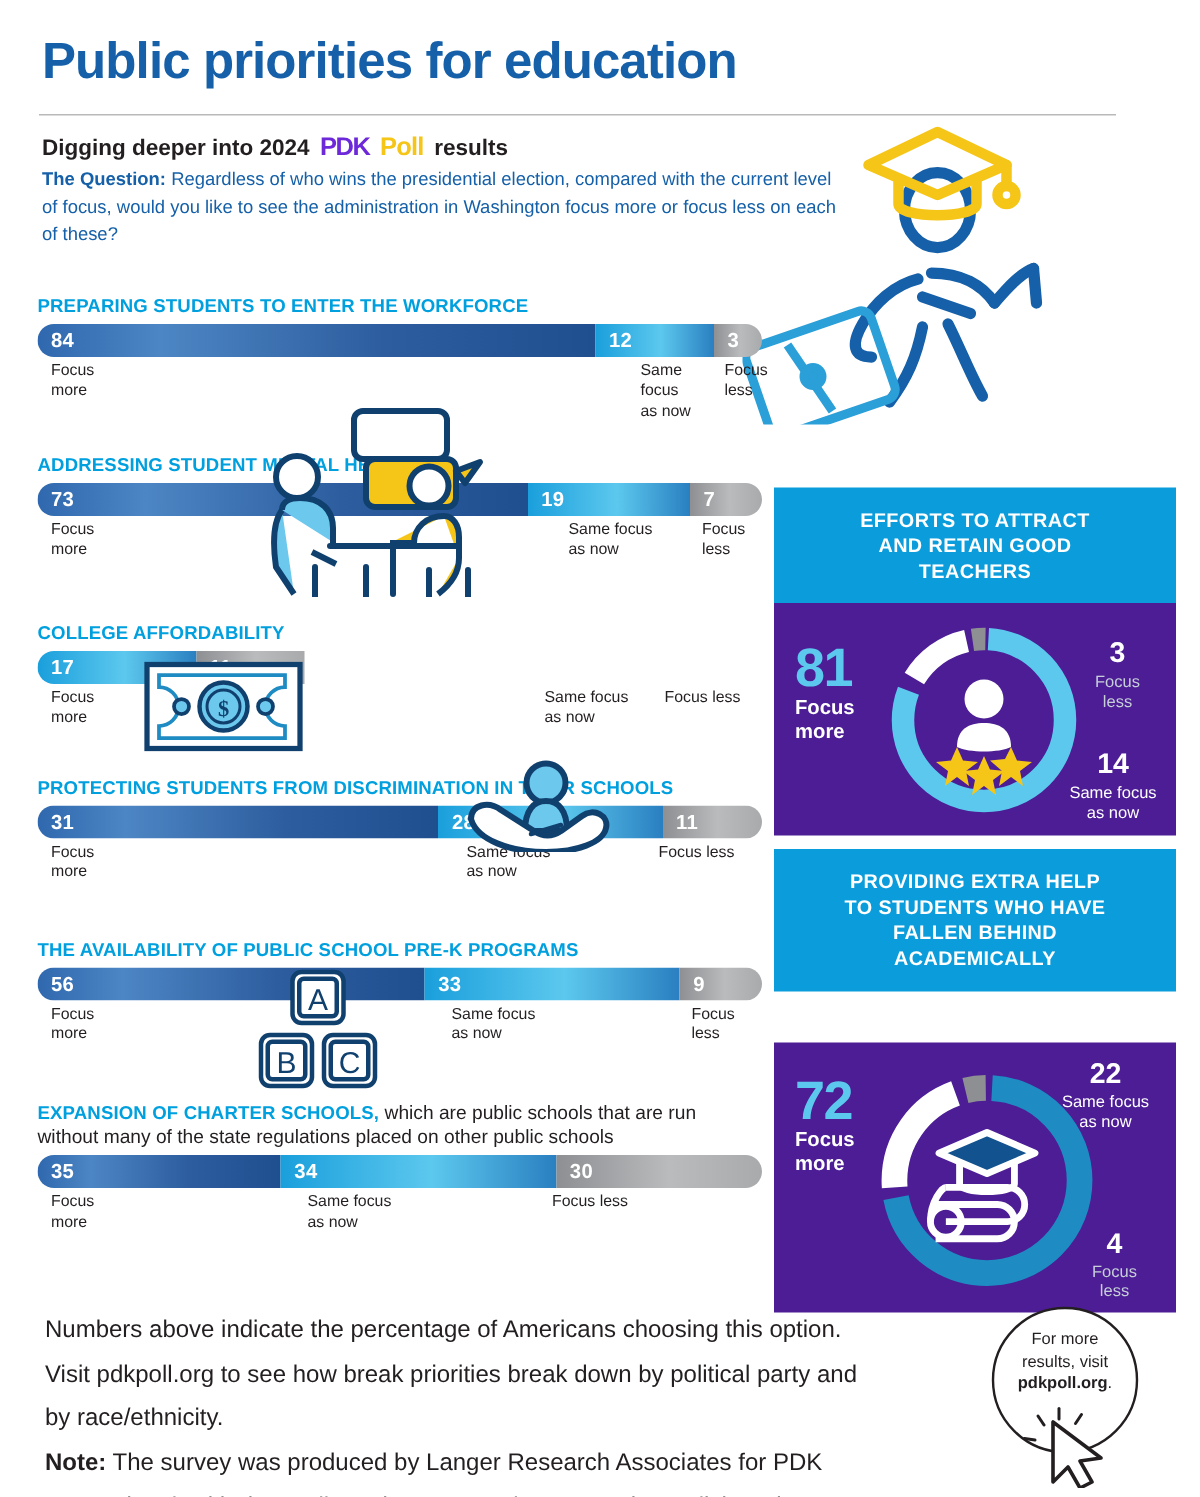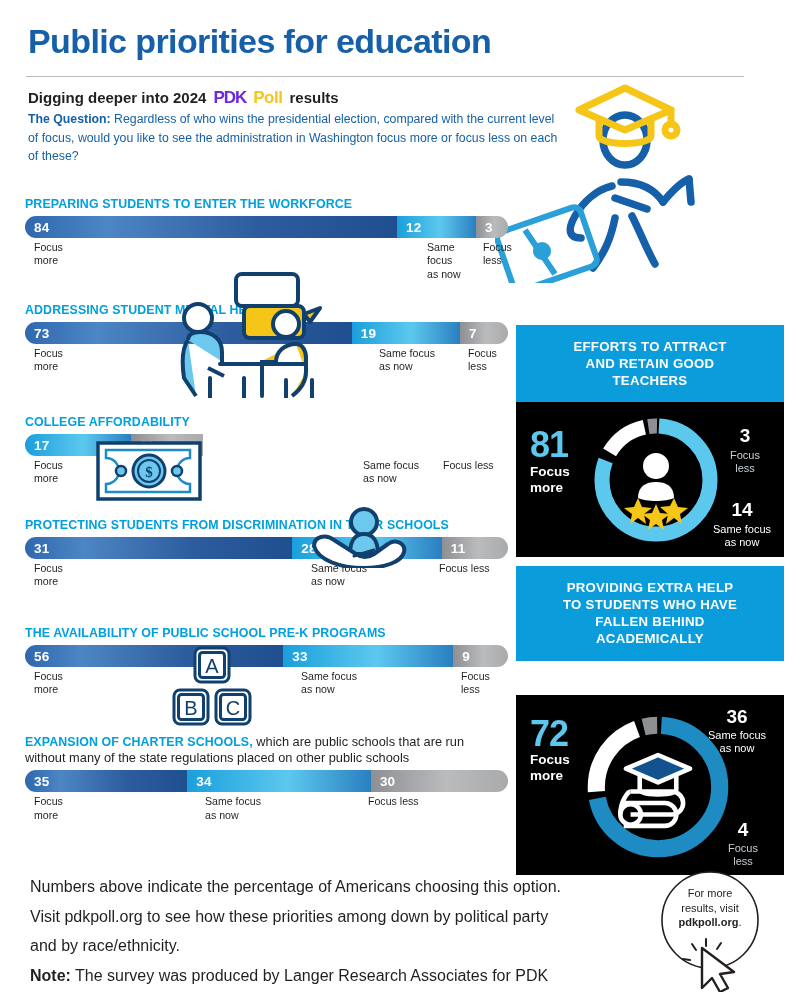--- a/index.html
+++ b/index.html
@@ -67,21 +67,21 @@
     color:#231f20;white-space:pre-line;
   }
 
   
   .panel{position:absolute;left:516px;width:268px;}
   .panel-head{
     background:#0b9ddb;color:#fff;text-align:center;
     font-size:13.2px;font-weight:bold;line-height:1.3;
     letter-spacing:0.3px;padding:13px 18px;box-sizing:border-box;
   }
-  .panel-body{background:#000000;position:relative;padding-left:40px;}
+  .panel-body{background:#4c1d95;position:relative;padding-left:40px;}
   .big{
     position:absolute;color:#5cc8ee;font-weight:bold;
     font-size:36px;line-height:0.92;letter-spacing:-1px;
   }
   .big small{display:block;font-size:13.5px;font-weight:bold;color:#ffffff;letter-spacing:0;line-height:1.18;margin-top:2px;}
   .side{
     position:absolute;text-align:center;color:#fff;
     font-size:11px;line-height:1.22;
   }
   .side .num{font-size:19px;font-weight:bold;display:block;margin-bottom:1px;}
@@ -415,36 +415,36 @@
         </g>
       </svg>
 
       <div class="big" style="left:14px;top:22px;">
         <span>72</span>
         <small style="white-space:pre-line;">Focus
 more</small>
       </div>
 
       <div class="side" style="left:178px;top:10px;width:86px;">
-        <span class="num">36</span>
+        <span class="num">22</span>
         <span style="white-space:pre-line;">Same focus
 as now</span>
       </div>
 
       <div class="side gray" style="left:196px;top:123px;width:62px;">
         <span class="num">4</span>
         <span style="white-space:pre-line;">Focus
 less</span>
       </div>
     </div>
   </div>
 
   <div class="footer">
     <div>Numbers above indicate the percentage of Americans choosing this option.</div>
-    <div>Visit pdkpoll.org to see how these priorities among down by political party and by race/ethnicity.</div>
+    <div>Visit pdkpoll.org to see how break priorities break down by political party and by race/ethnicity.</div>
     <div><b>Note:</b><span> The survey was produced by Langer Research Associates for PDK International, with data collected June 21-July 1, 2024, in English and Spanish, among a representative, random sample of 1,009 adults.</span></div>
   </div>
 
   <div class="badge">
     <svg width="140" height="130" viewBox="0 0 140 130">
       <circle cx="70" cy="58" r="48" fill="#fff" stroke="#231f20" stroke-width="1.6"></circle>
       <g stroke="#231f20" stroke-width="2" stroke-linecap="round">
         <path d="M56 88 L52 82"></path>
         <path d="M66 84 L66 77"></path>
         <path d="M77 87 L81 81"></path>

